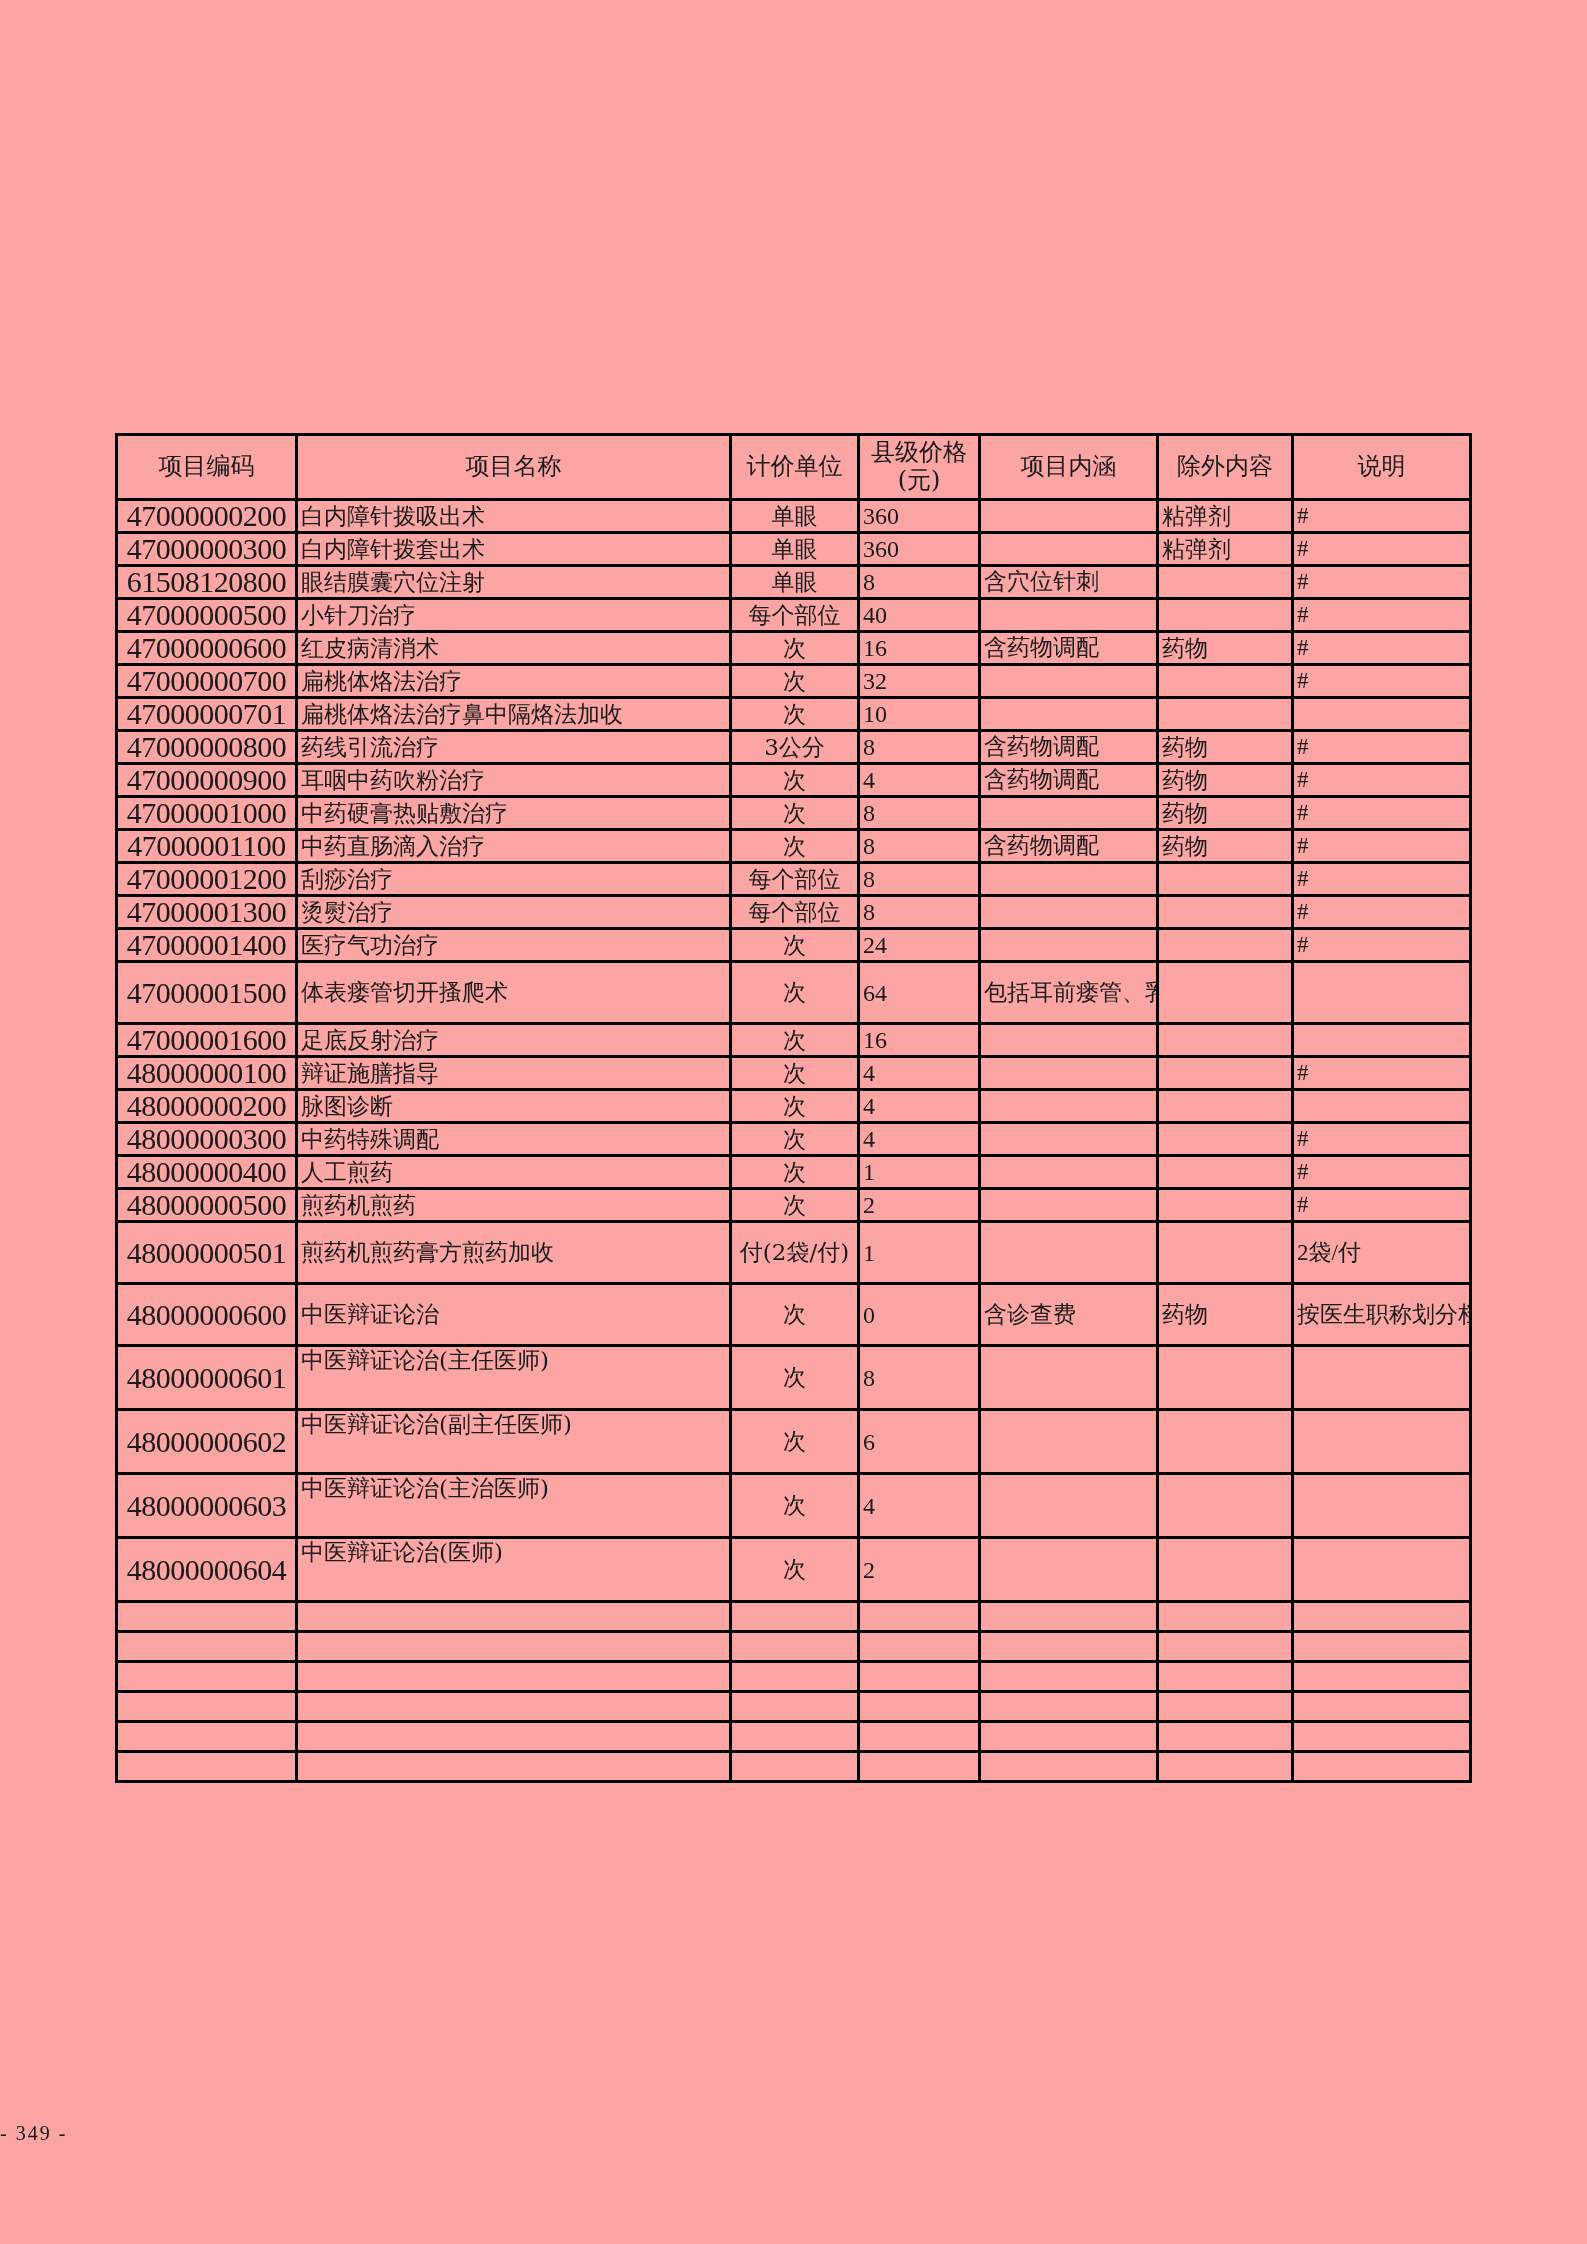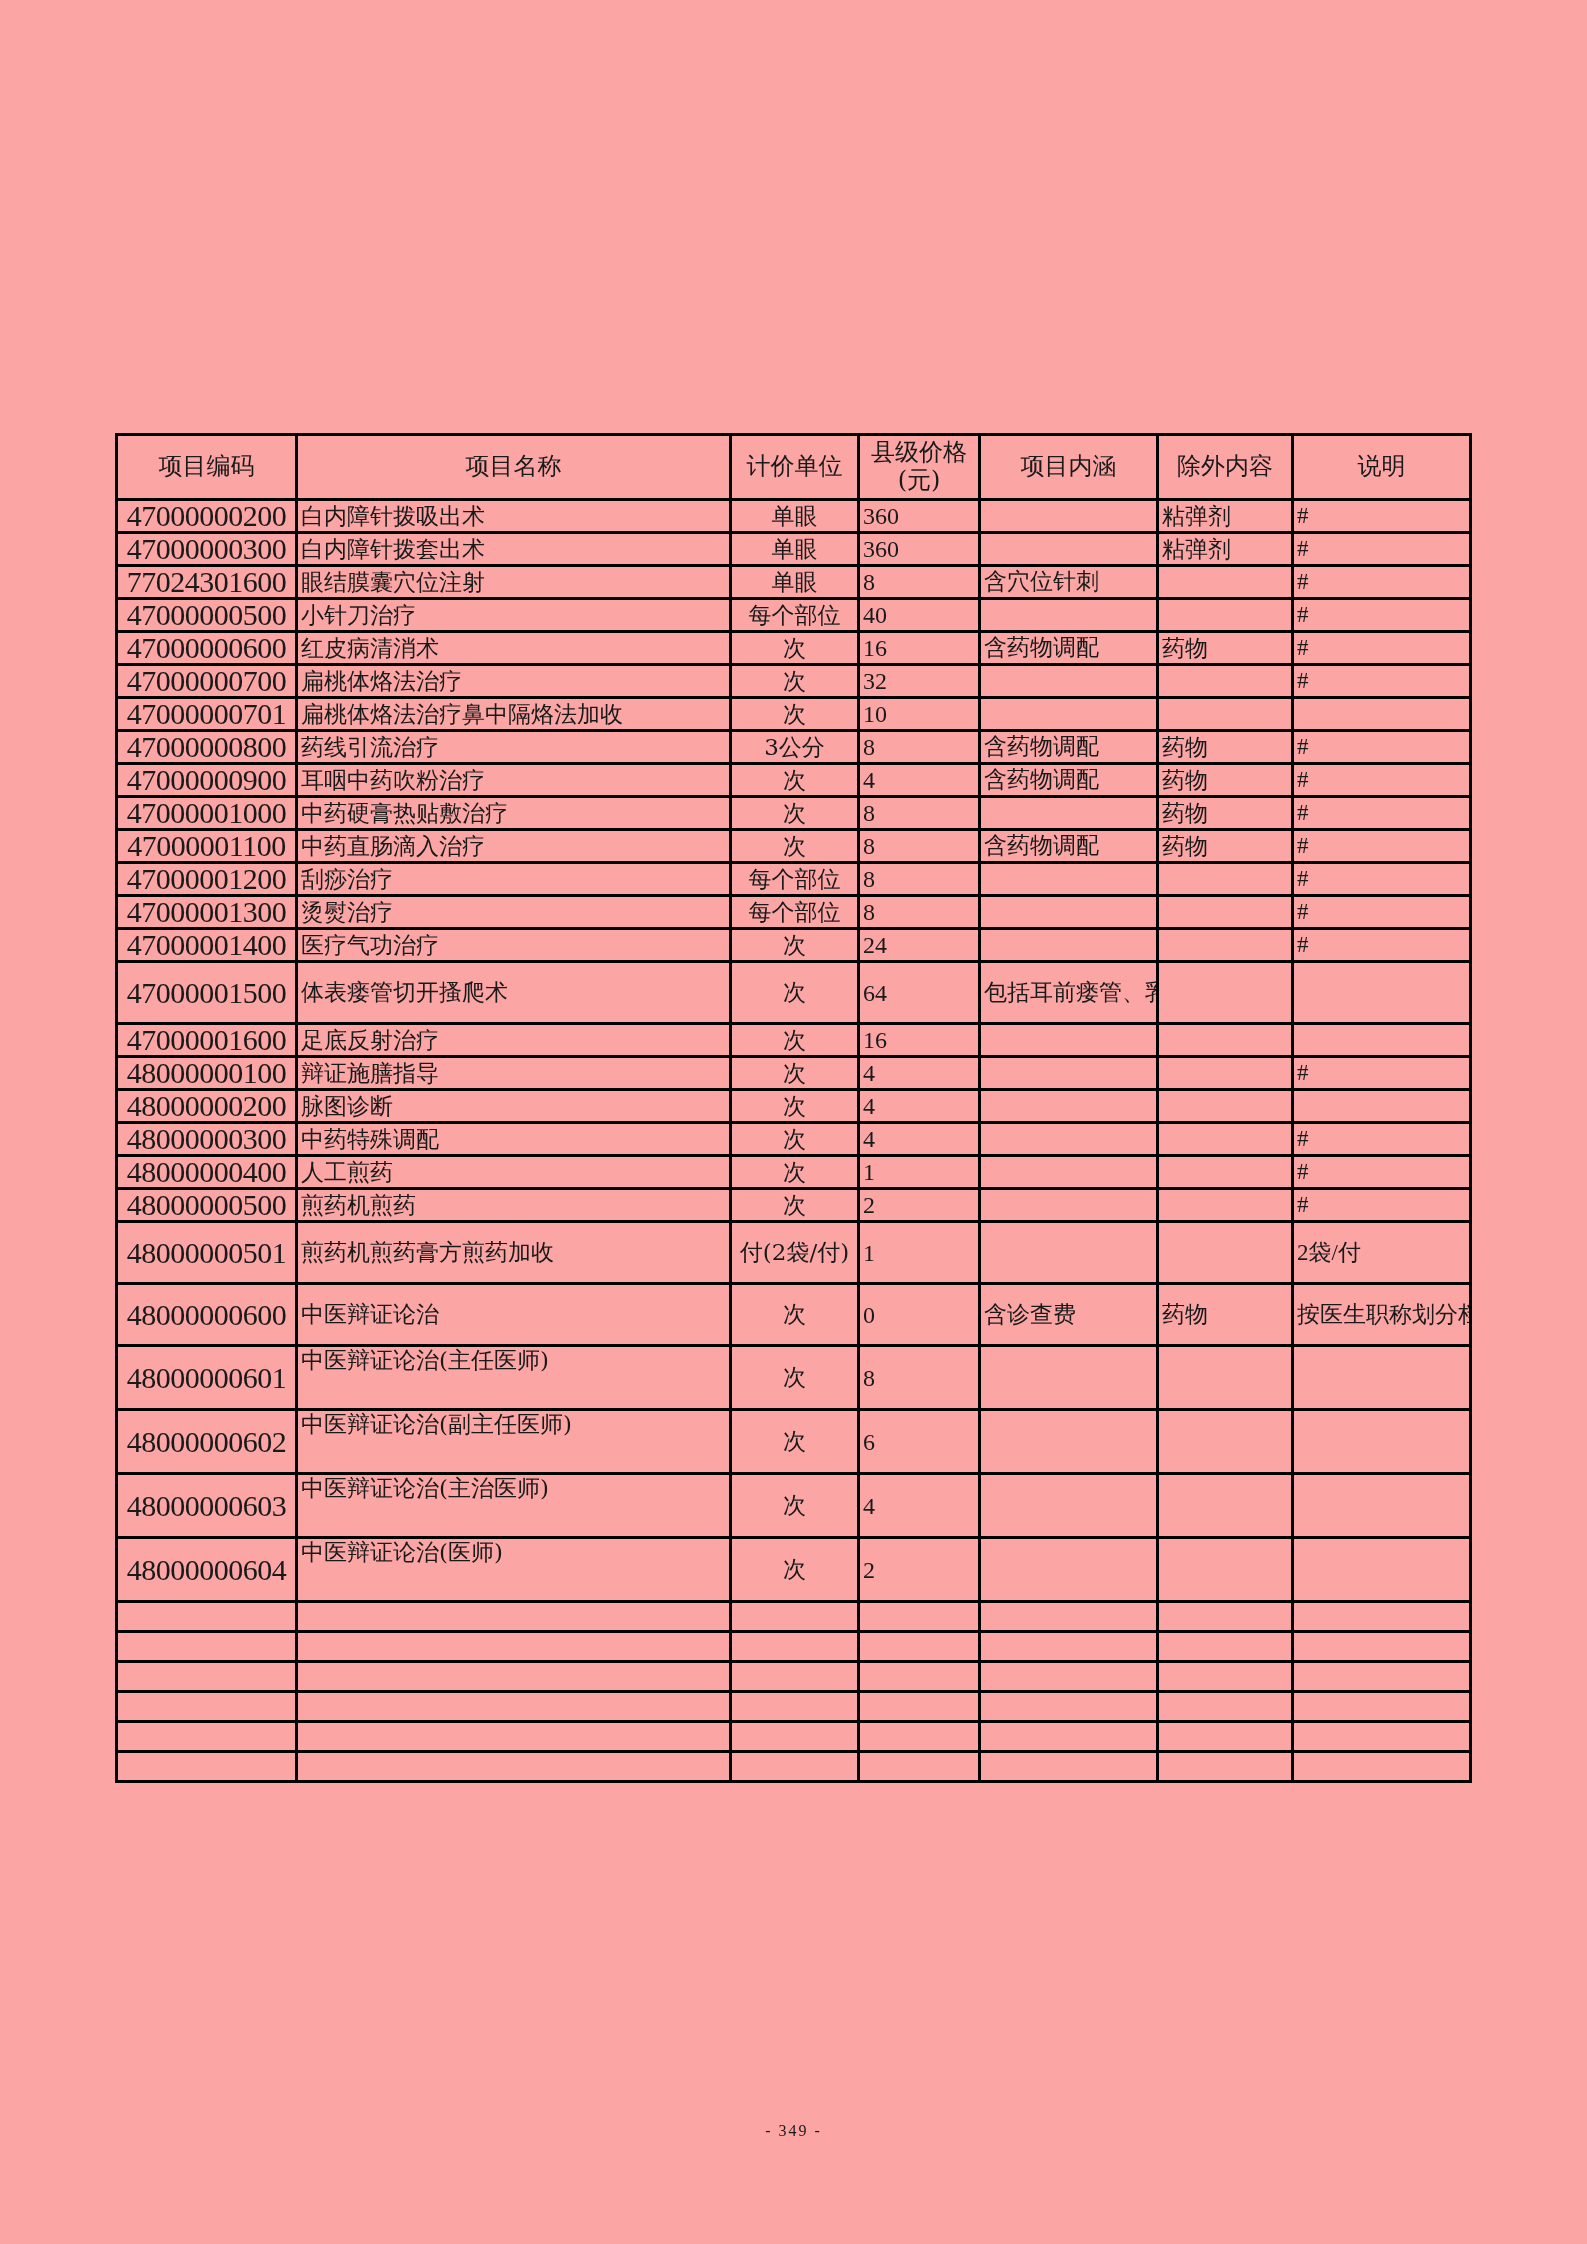--- a/index.html
+++ b/index.html
@@ -57,23 +57,22 @@
     td.c-unit.wrap { white-space: normal; line-height: 1.1; }
     td.c-price { text-align: left; font-family: "Liberation Serif", serif; font-size: 24px; }
     td.c-scope { text-align: left; white-space: normal; line-height: 1.2; }
     td.c-excl { text-align: left; }
     td.c-note { text-align: left; white-space: normal; line-height: 1.2; font-family: "Liberation Serif", serif; }
     .page-number {
       position: absolute;
       left: 0;
       width: 1587px;
       top: 2122px;
-      text-align: center;
       font-family: "Liberation Serif", serif;
-      font-size: 16px;
+      font-size: 20px;
       letter-spacing: 2px;
     }
   </style>
 </head>
 <body>
 
 <div class="page">
   <table class="price-table">
     <colgroup>
       <col style="width:180px">
@@ -108,21 +107,21 @@
         <tr class="row-normal">
           <td class="c-code">47000000300</td>
           <td class="c-name">白内障针拨套出术</td>
           <td class="c-unit">单眼</td>
           <td class="c-price">360</td>
           <td class="c-scope"></td>
           <td class="c-excl">粘弹剂</td>
           <td class="c-note">#</td>
         </tr>
         <tr class="row-normal">
-          <td class="c-code">77024301600</td>
+          <td class="c-code">61508120800</td>
           <td class="c-name">眼结膜囊穴位注射</td>
           <td class="c-unit">单眼</td>
           <td class="c-price">8</td>
           <td class="c-scope">含穴位针刺</td>
           <td class="c-excl"></td>
           <td class="c-note">#</td>
         </tr>
         <tr class="row-normal">
           <td class="c-code">47000000500</td>
           <td class="c-name">小针刀治疗</td>

